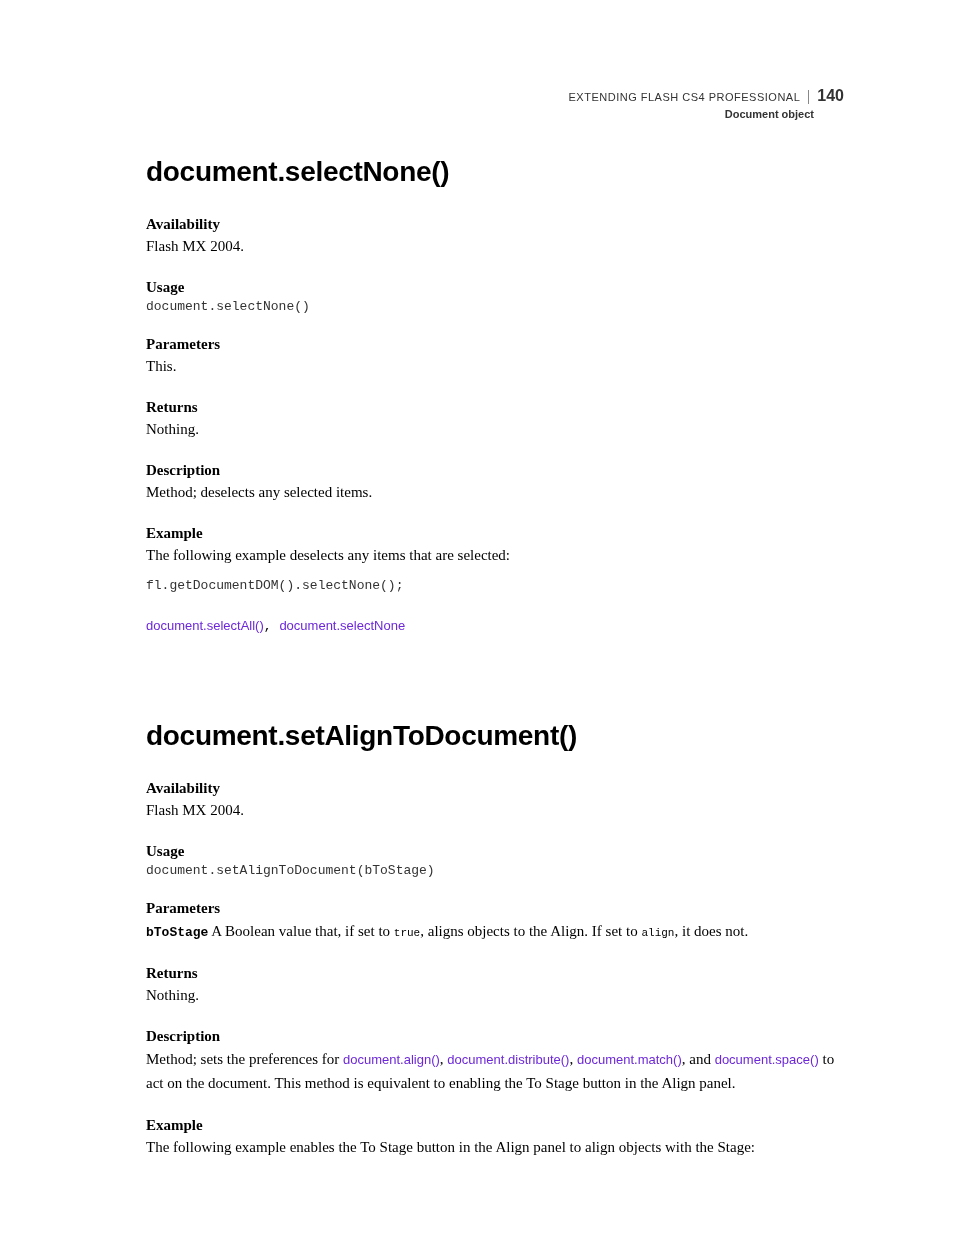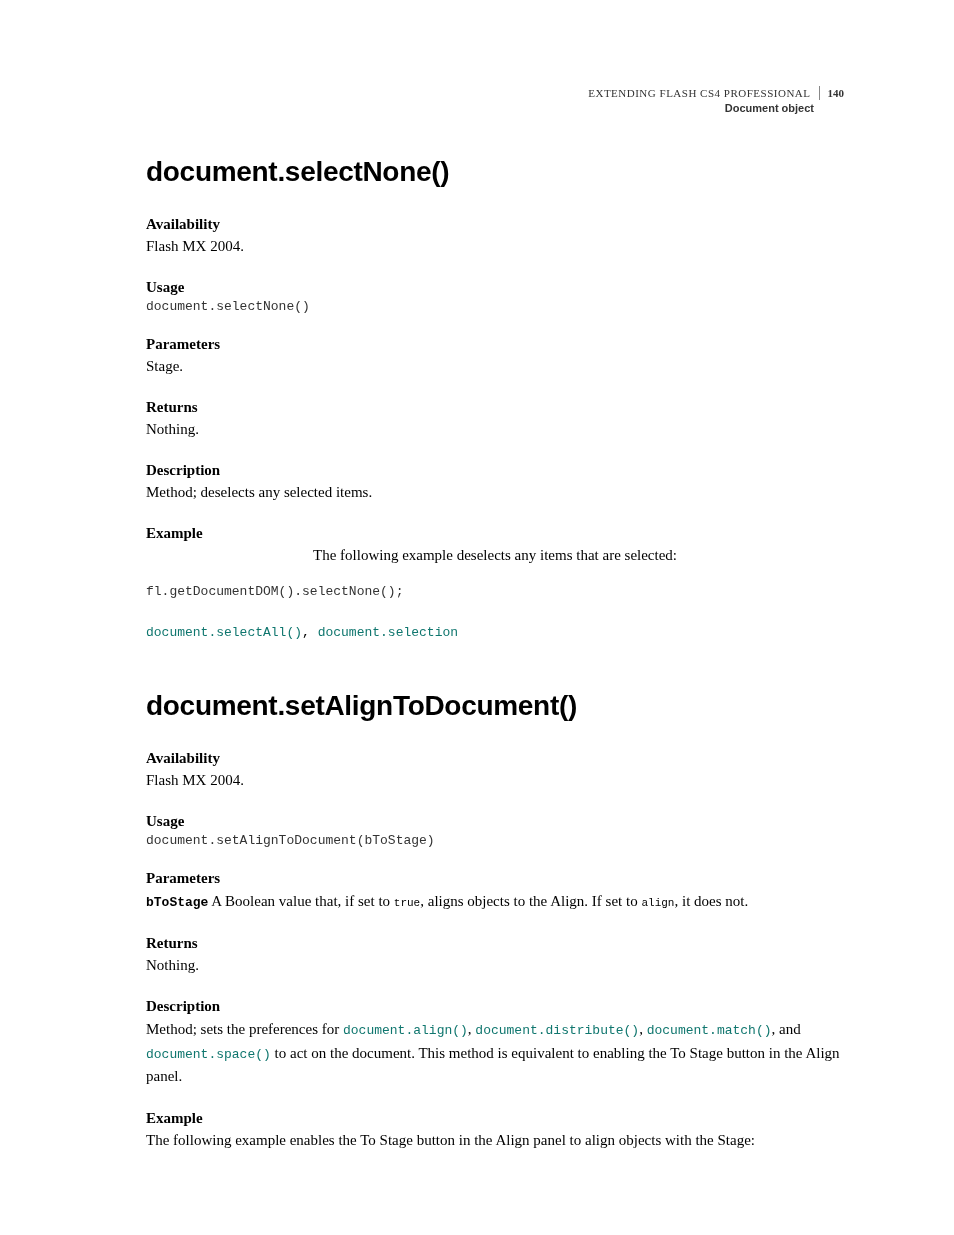--- a/index.html
+++ b/index.html
@@ -19,33 +19,32 @@
     top: 86px;
     right: 110px;
     text-align: right;
     font-family: "Myriad Pro", Arial, Helvetica, sans-serif;
     color: #333;
   }
   .hdr-line {
     display: flex;
     justify-content: space-between;
     align-items: baseline;
-    font-family: Liberation Serif, serif;
   }
   .hdr-title {
     font-size: 11px;
     letter-spacing: 0.5px;
     padding-right: 8px;
     border-right: 1px solid #888;
     padding-top:1px;
     padding-bottom:1px;
   }
   .hdr-page {
     font-weight: 700;
-    font-size: 11px;
+    font-size: 16px;
     padding-left: 8px;
     padding-top:1px;
     padding-bottom:1px;
   }
   .hdr-sub {
     font-weight: 700;
     font-size: 11px;
     margin-top: 2px;
     padding-right: 30px;
   }
@@ -53,50 +52,49 @@
     margin-top: 70px;
   }
   h1 {
     font-family: "Myriad Pro", Arial, Helvetica, sans-serif;
     font-weight: 700;
     font-size: 28px;
     margin: 0 0 28px 0;
     letter-spacing: -0.3px;
   }
   h1.second {
-    margin-top: 48px;
+    margin-top: 84px;
   }
   .sect-label {
     font-weight: 700;
     font-size: 15px;
     margin: 0 0 3px 0;
   }
   .body-text {
     font-size: 15px;
     margin: 0 0 22px 0;
     line-height: 1.4;
   }
   .body-text.tight {
-    margin-bottom: 18px;
-    text-align: center;
+    margin-bottom: 12px;
   }
   code, .mono {
     font-family: "Courier New", Courier, monospace;
     font-size: 13px;
   }
   .codeblock {
     font-family: "Courier New", Courier, monospace;
     font-size: 13px;
     margin: 0 0 22px 0;
     color:#333;
   }
   .link {
-    font-family: Liberation Mono, monospace;
+    font-family: Liberation Sans, sans-serif;
     font-size: 13px;
-    color: #0f766e;
+    color: #6d28d9;
     cursor: pointer;
   }
   .param-name {
     font-family: "Courier New", Courier, monospace;
     font-size: 13px;
     font-weight: 700;
   }
   .inline-code {
     font-family: "Courier New", Courier, monospace;
     font-size: 11px;
@@ -123,34 +121,34 @@
 
     <h1>document.selectNone()</h1>
 
     <p class="sect-label">Availability</p>
     <p class="body-text">Flash MX 2004.</p>
 
     <p class="sect-label">Usage</p>
     <p class="codeblock">document.selectNone()</p>
 
     <p class="sect-label">Parameters</p>
-    <p class="body-text">Stage.</p>
+    <p class="body-text">This.</p>
 
     <p class="sect-label">Returns</p>
     <p class="body-text">Nothing.</p>
 
     <p class="sect-label">Description</p>
     <p class="body-text">Method; deselects any selected items.</p>
 
     <p class="sect-label">Example</p>
     <p class="body-text tight">The following example deselects any items that are selected:</p>
     <p class="codeblock">fl.getDocumentDOM().selectNone();</p>
 
     <p class="body-text">
-      <span class="link">document.selectAll()</span><span class="mono">, </span><span class="link">document.selection</span>
+      <span class="link">document.selectAll()</span><span class="mono">, </span><span class="link">document.selectNone</span>
     </p>
 
     <h1 class="second">document.setAlignToDocument()</h1>
 
     <p class="sect-label">Availability</p>
     <p class="body-text">Flash MX 2004.</p>
 
     <p class="sect-label">Usage</p>
     <p class="codeblock">document.setAlignToDocument(bToStage)</p>
 

